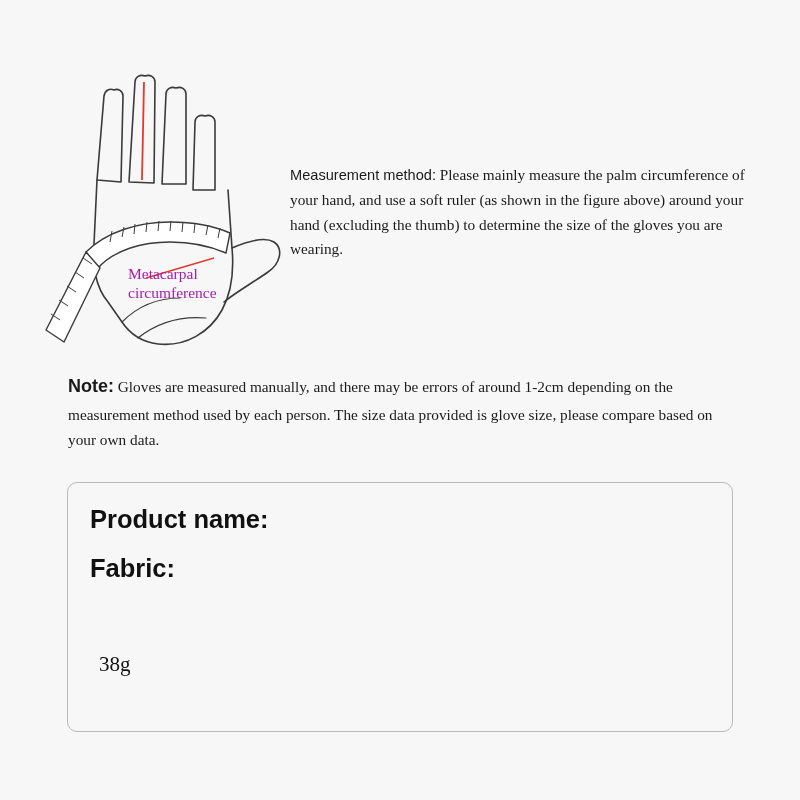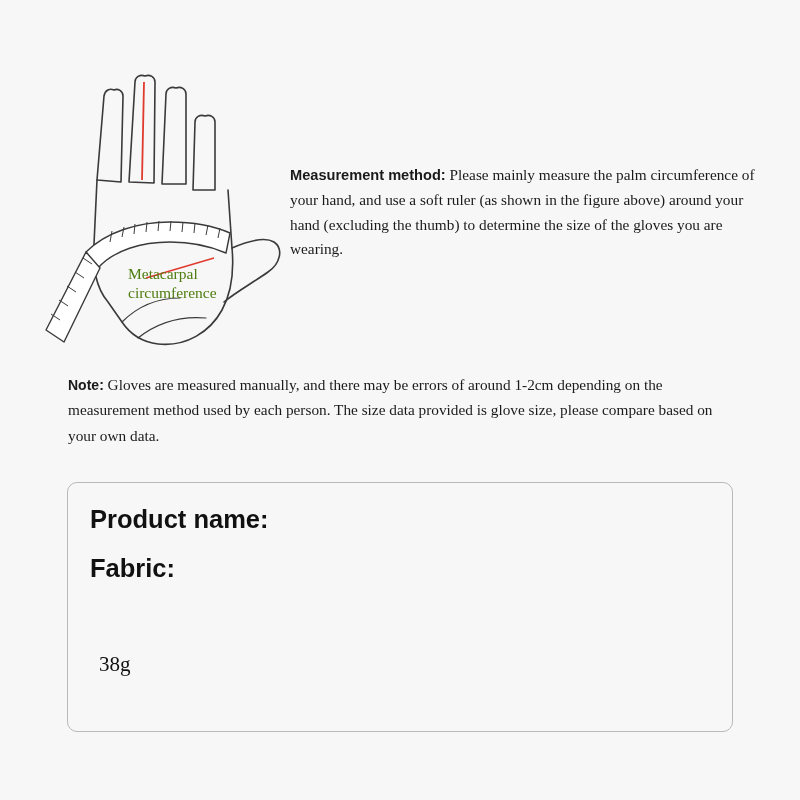--- a/index.html
+++ b/index.html
@@ -40,37 +40,37 @@
     position: absolute;
     left: 290px;
     top: 163px;
     width: 485px;
     font-size: 15.3px;
     line-height: 1.62;
     font-family: "Liberation Serif", serif;
   }
   .measurement-block .lbl {
     font-family: "Liberation Sans", sans-serif;
-    font-weight: bold;
+    font-weight: normal;
     font-size: 14.6px;
   }
 
   
   .note-block {
     position: absolute;
     left: 68px;
     top: 372px;
     width: 665px;
     font-size: 15.3px;
     line-height: 1.66;
   }
   .note-block .lbl {
     font-family: "Liberation Sans", sans-serif;
     font-weight: bold;
-    font-size: 14px;
+    font-size: 18px;
   }
 
   
   .spec-box {
     position: absolute;
     left: 67px;
     top: 482px;
     width: 666px;
     height: 250px;
     border: 1px solid #b9b9b9;
@@ -101,21 +101,21 @@
   }
 
   
   .meta-label {
     position: absolute;
     left: 110px;
     top: 234px;
     width: 160px;
     font-family: "Liberation Serif", serif;
     font-size: 15.5px;
-    color: #4d7c0f;
+    color: #a21caf;
     line-height: 1.25;
     text-align: left;
   }
 </style>
 </head>
 <body>
 
 <div class="page">
 
   <div class="top-section">

